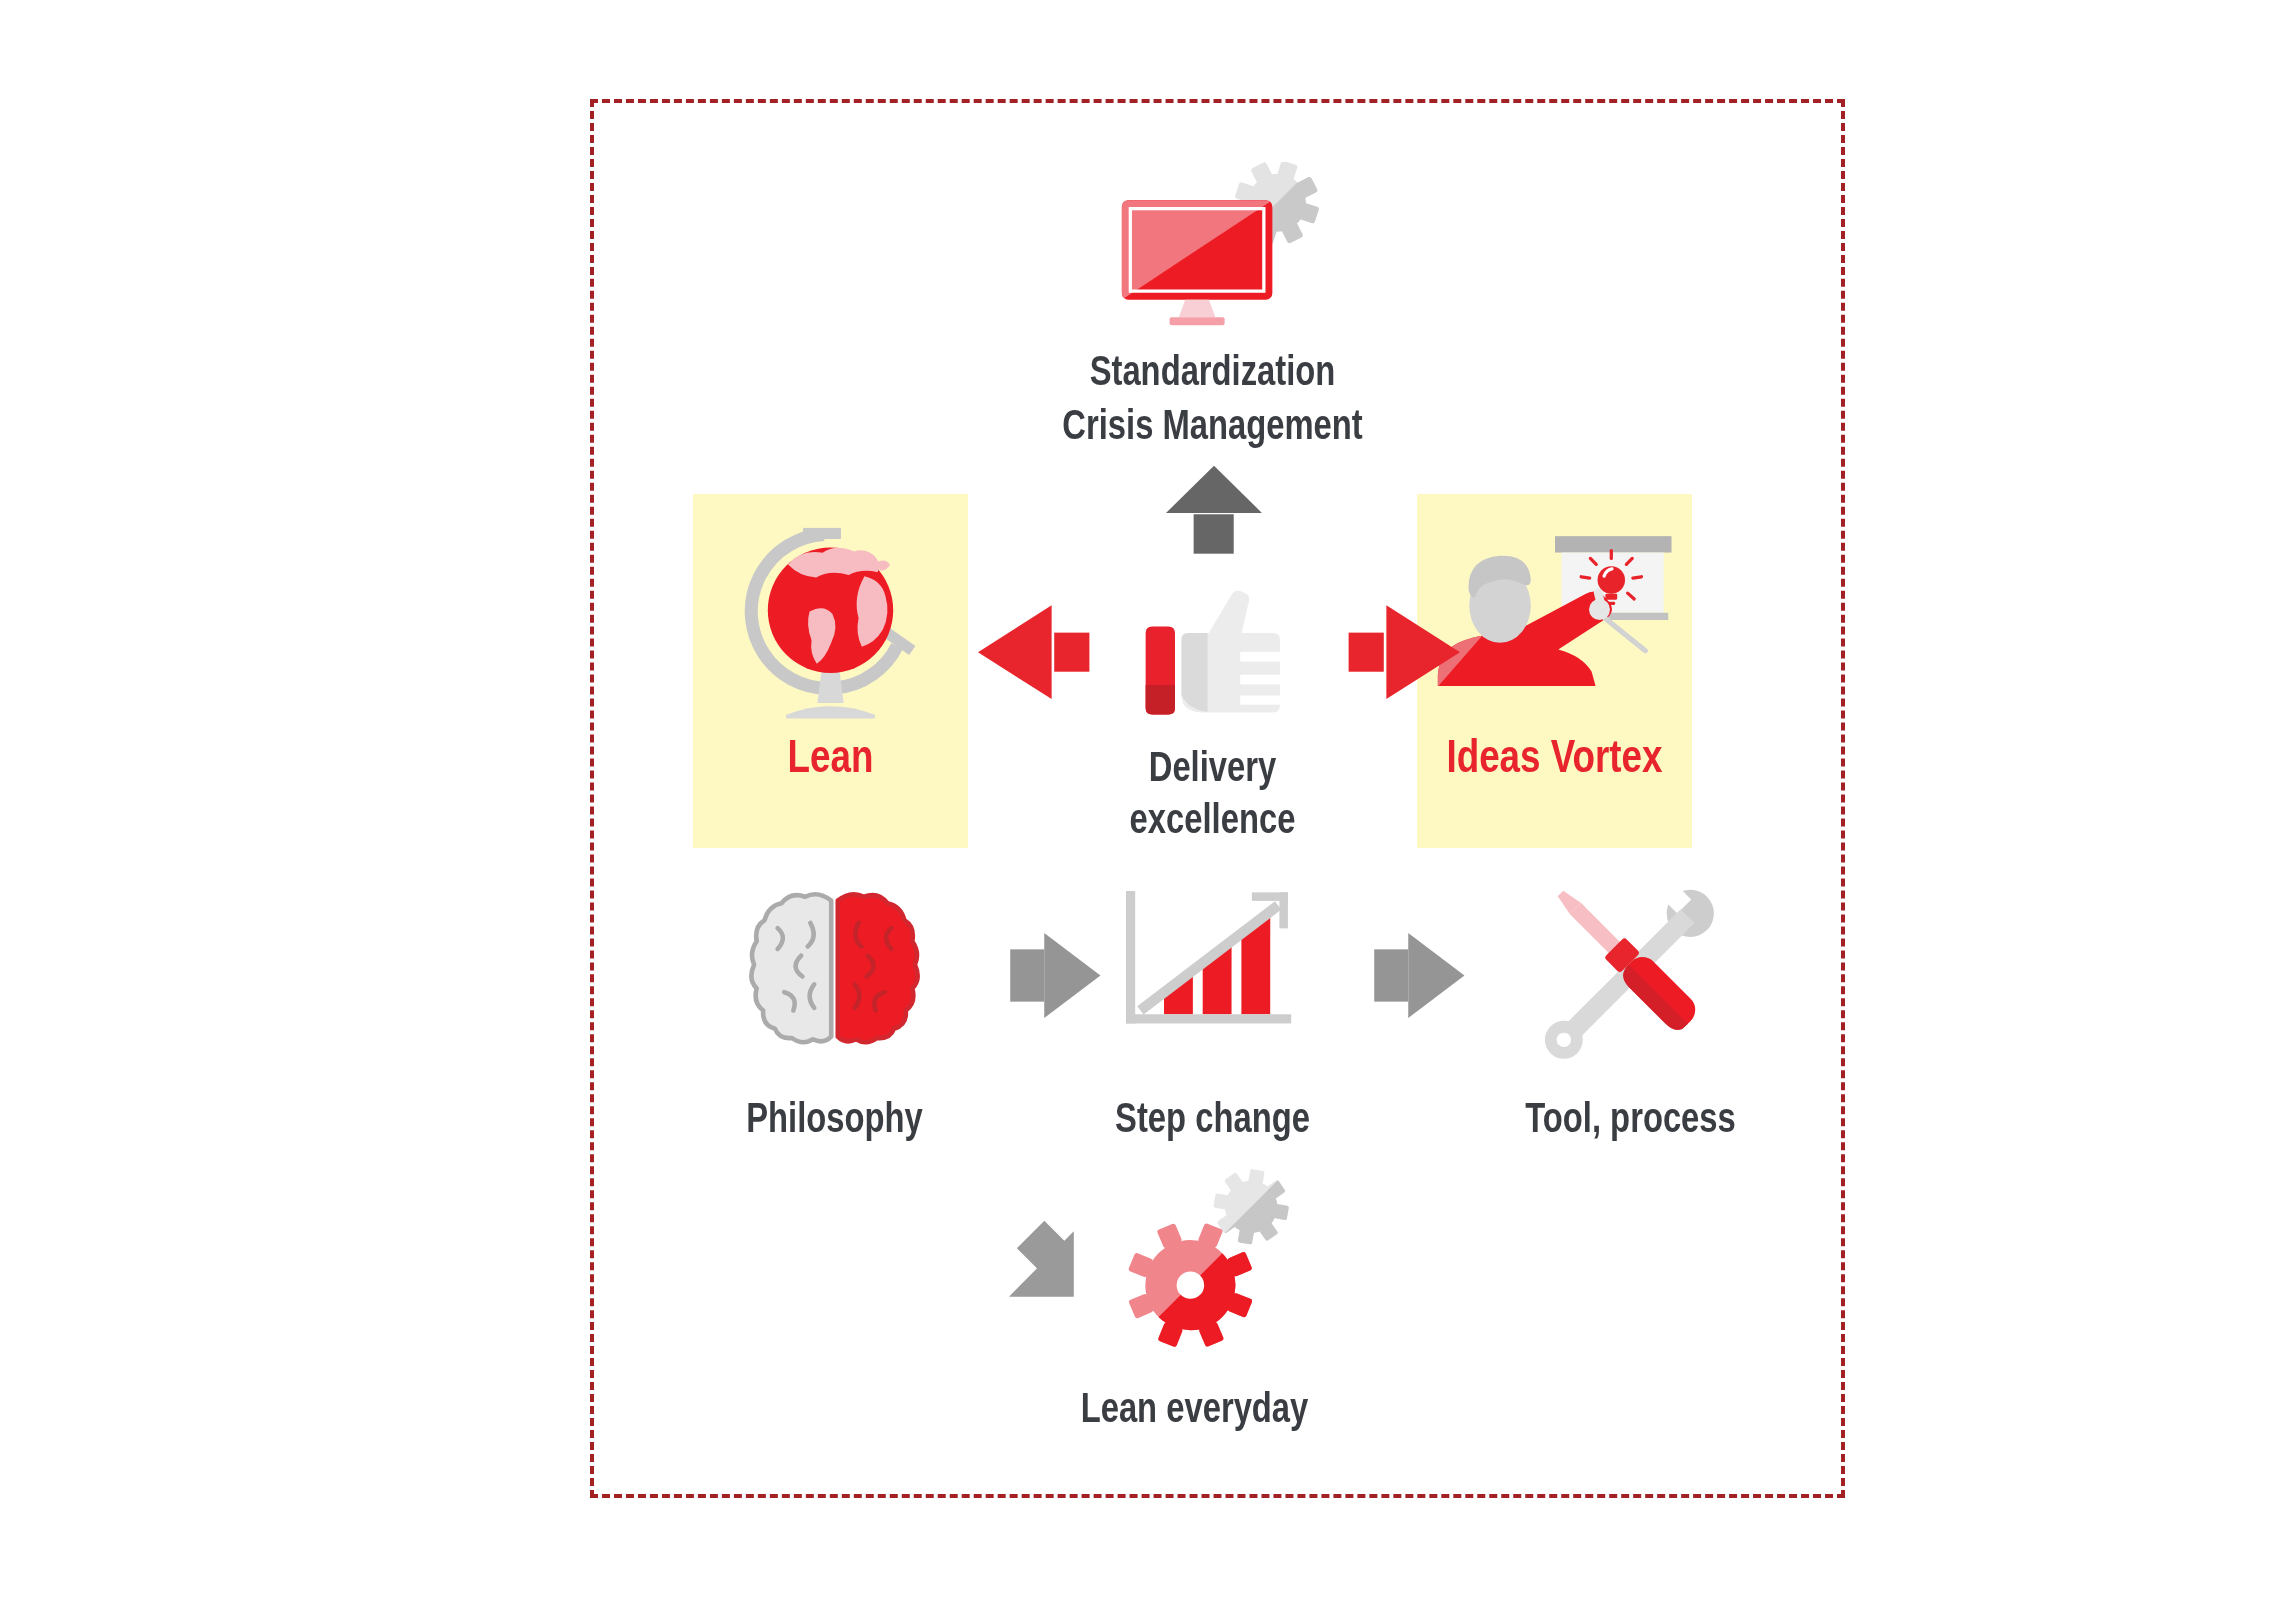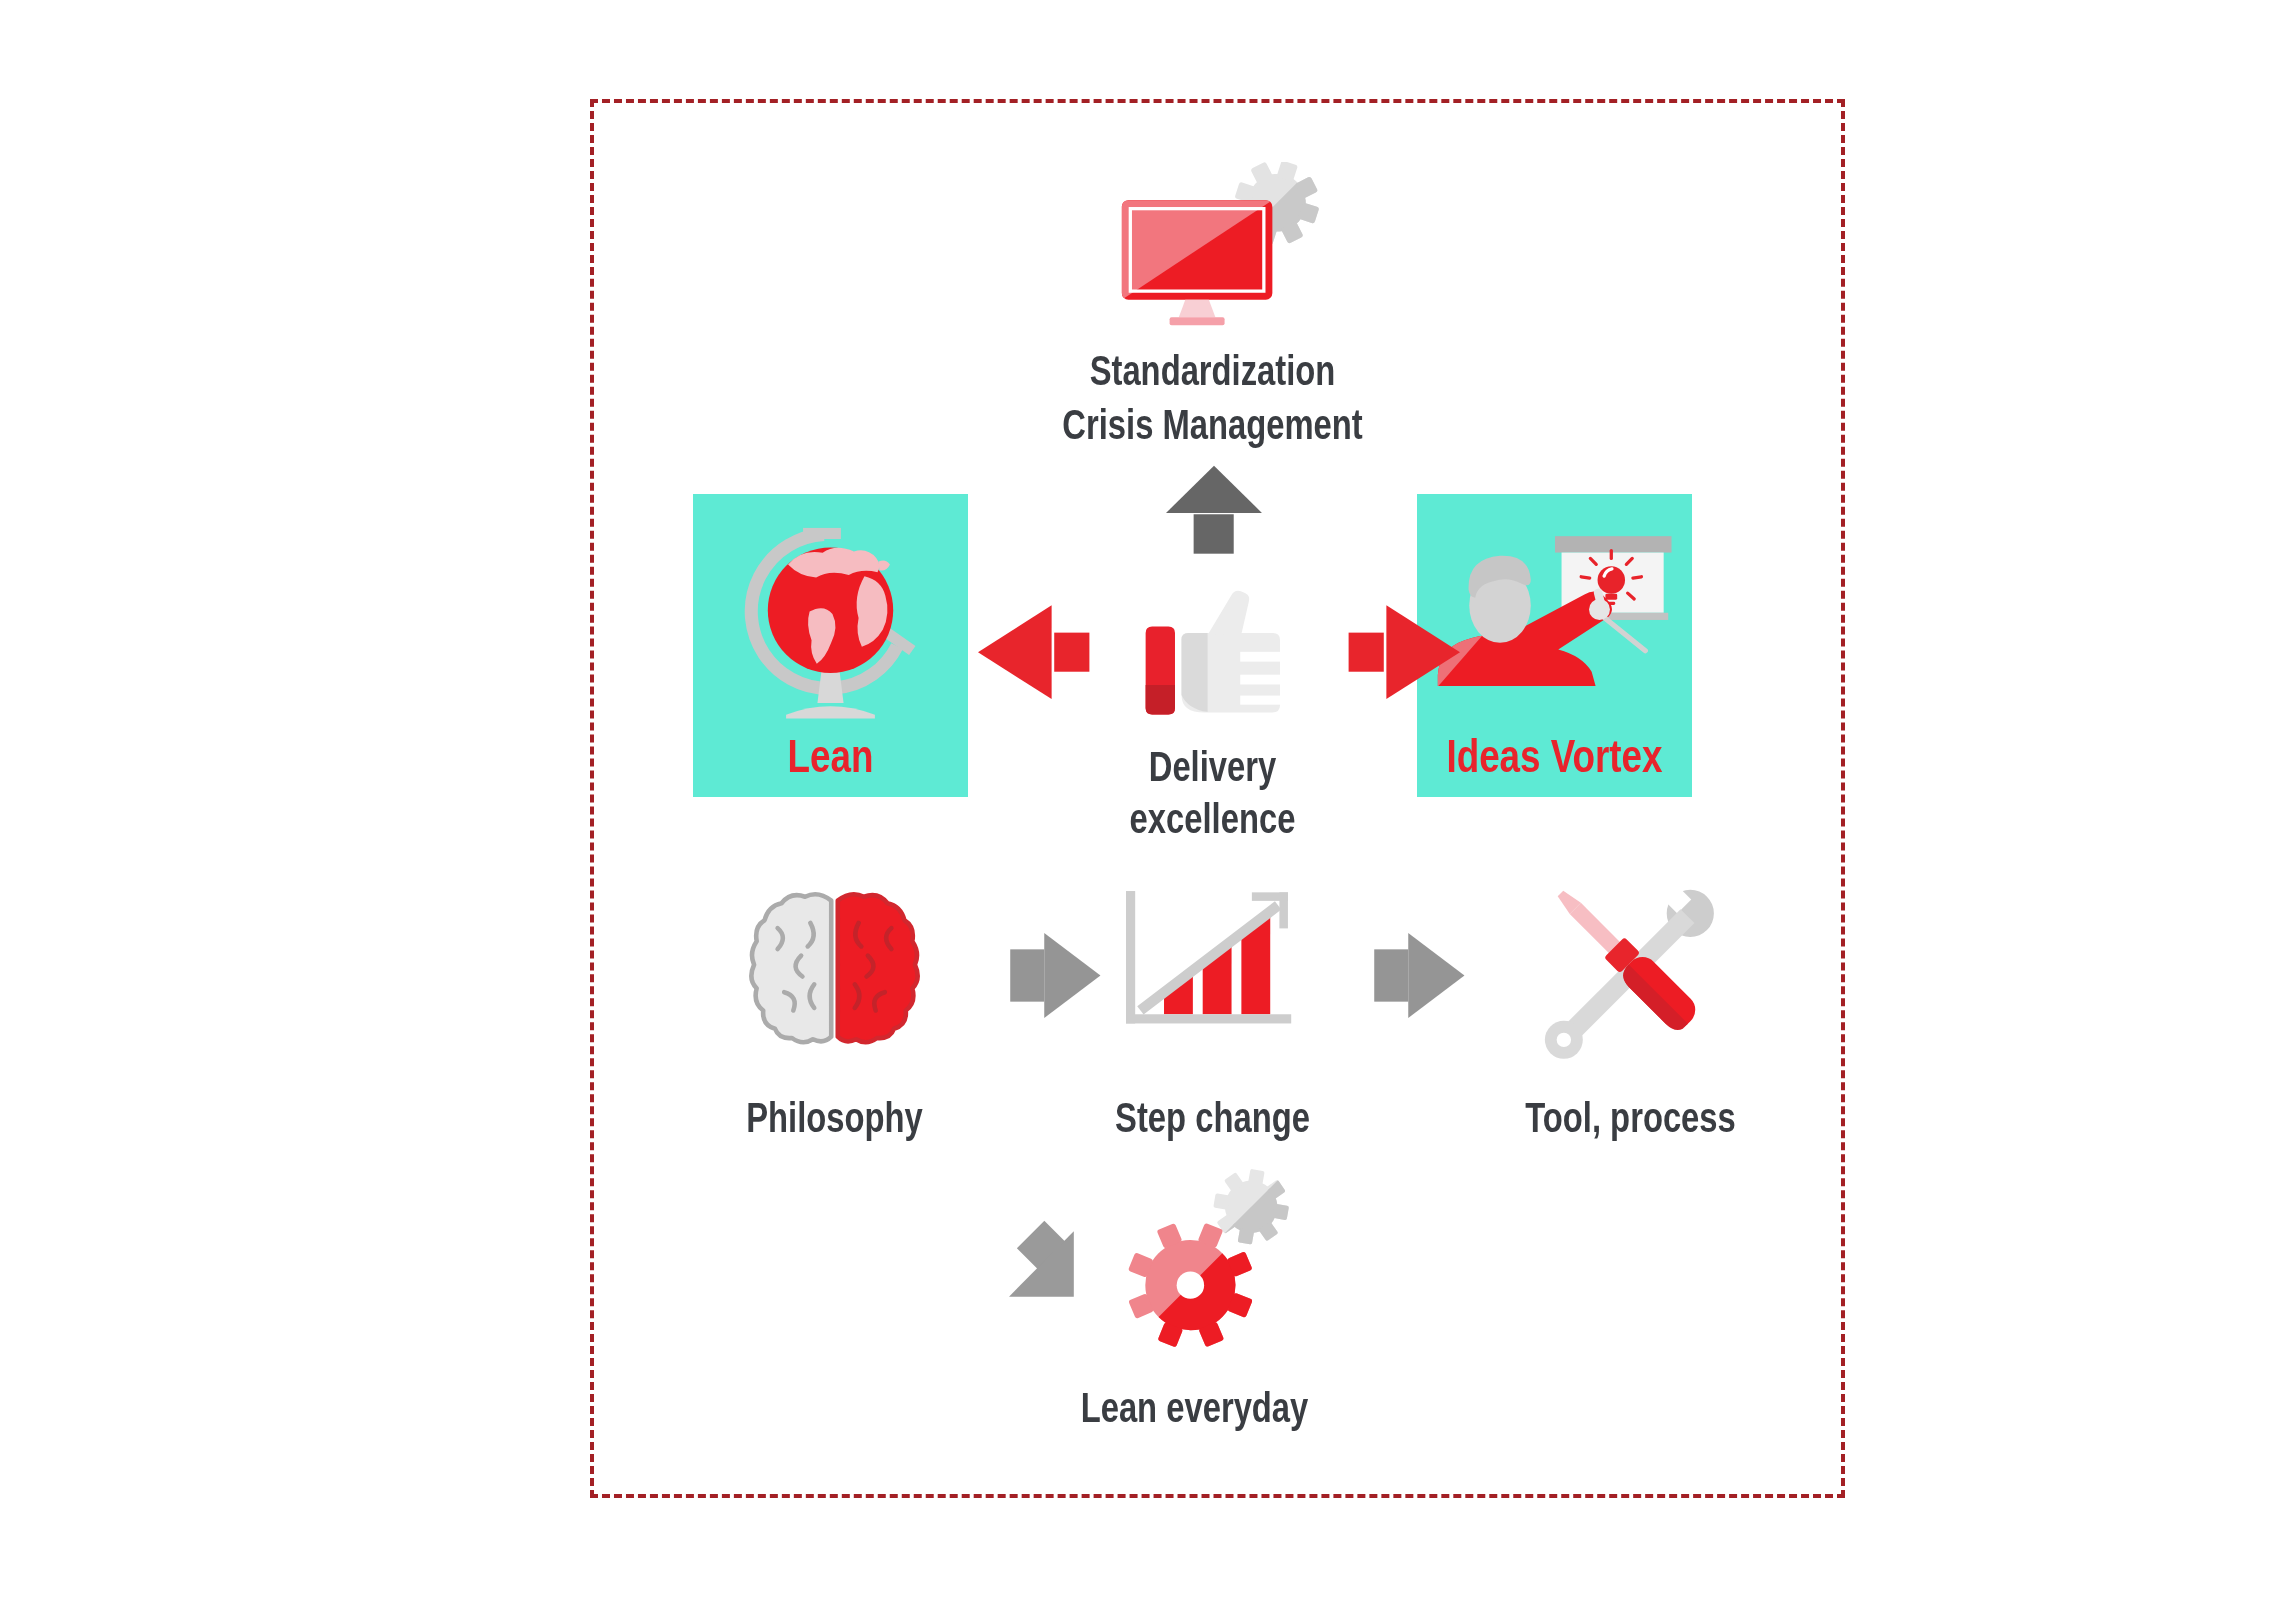--- a/index.html
+++ b/index.html
@@ -5,21 +5,21 @@
   html,body{margin:0;padding:0;background:#ffffff;}
   .stage{
     position:relative;width:2295px;height:1623px;background:#ffffff;
     font-family:"Liberation Sans", sans-serif;overflow:hidden;
   }
   .abs{position:absolute;}
   .frame{
     position:absolute;left:590px;top:99px;width:1247px;height:1391px;
     border:4.6px dashed #A32025;
   }
-  .graybox{position:absolute;width:275px;height:303px;background:#5eead4;}
+  .graybox{position:absolute;width:275px;height:354px;background:#fef9c3;}
   .cap{
     position:absolute;text-align:center;color:#3A3D42;font-weight:700;
     font-size:42px;line-height:52px;transform:scaleX(0.78);
   }
   .cap2{line-height:54px;}
   .boxlbl{
     position:absolute;left:0;width:100%;text-align:center;color:#E8242C;
     font-weight:700;font-size:46px;line-height:47px;transform:scaleX(0.80);
   }
   svg{display:block;}

